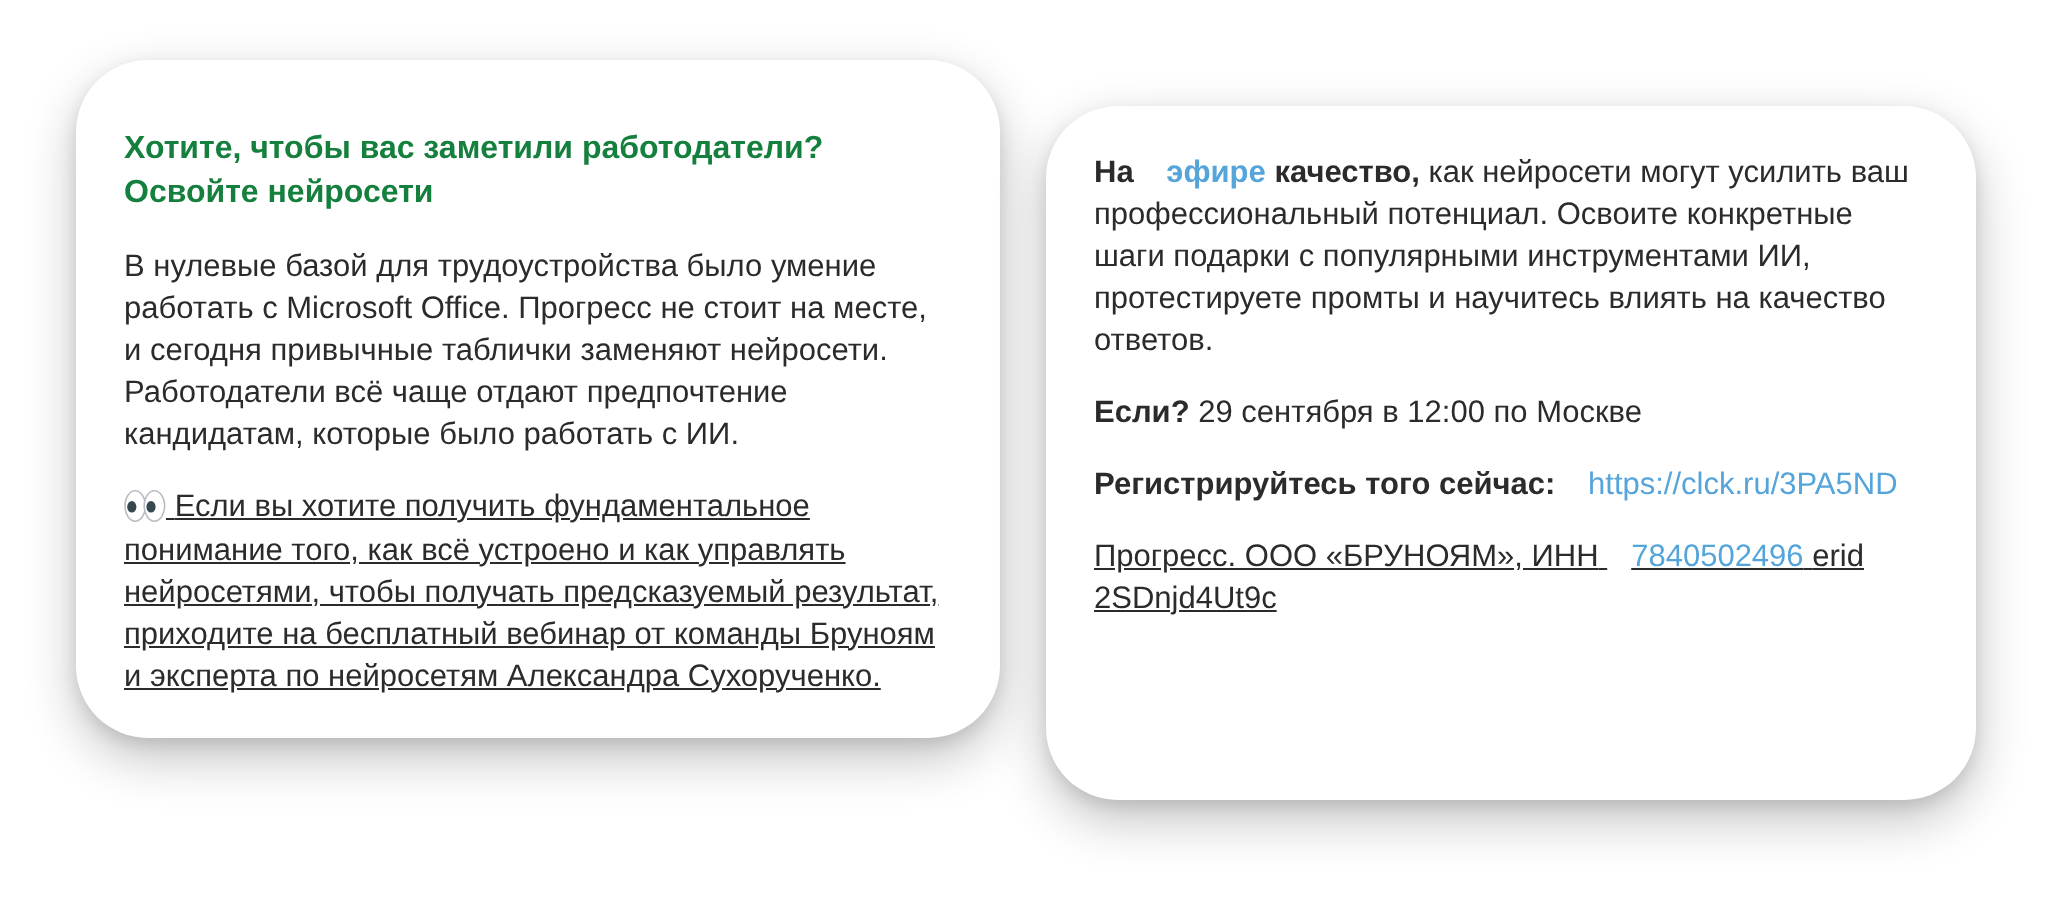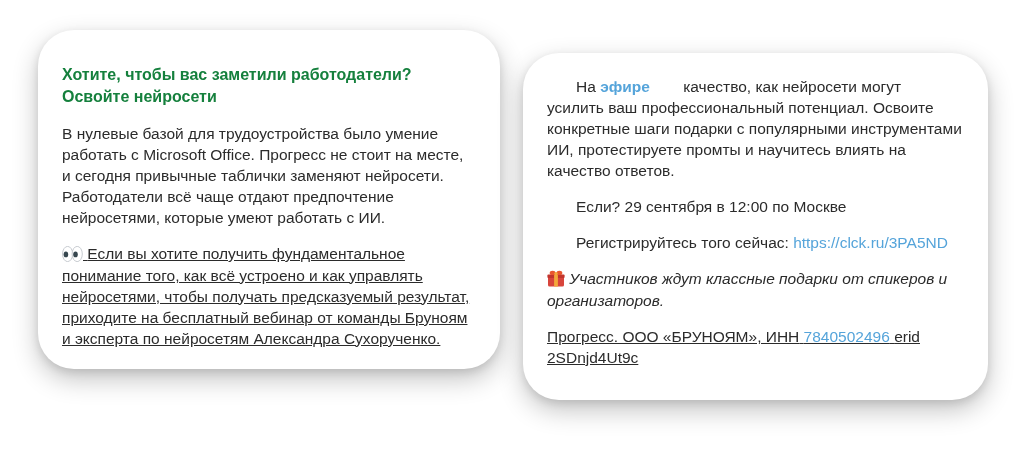--- a/index.html
+++ b/index.html
@@ -40,61 +40,54 @@
   }
   .card p { margin: 0 0 15px 0; }
   .card p:last-child { margin-bottom: 0; text-decoration: underline; }
   .card h2 {
     font-size: 16px;
     line-height: 22px;
     font-weight: 700;
     margin: 0 0 15px 0;
     color: #15803d;
   }
-  b { font-weight: 400; margin-left: 29px; }
+  b { font-weight: 700; }
   .link {
     color: #55a4da;
     text-decoration: none;
     cursor: pointer;
+    margin-left: 12px;
   }
   .italic { font-style: italic; }
   .emoji {
     display: inline-block;
     vertical-align: -3px;
     line-height: 1;
   }
   .emoji svg { display: inline-block; }
 </style>
 </head>
 <body>
 
 <div class="card card-left">
   <h2>Хотите, чтобы вас заметили работодатели? Освойте нейросети</h2>
 
-  <p><span>В нулевые базой для трудоустройства было умение работать с Microsoft Office. Прогресс не стоит на месте, и сегодня привычные таблички заменяют нейросети. Работодатели всё чаще отдают предпочтение нейросетями, которые умеют работать с ИИ.</span></p>
+  <p><span>В нулевые базой для трудоустройства было умение работать с Microsoft Office. Прогресс не стоит на месте, и сегодня привычные таблички заменяют нейросети. Работодатели всё чаще отдают предпочтение кандидатам, которые было работать с ИИ.</span></p>
 
   <p><span class="emoji"><svg width="21" height="16" viewBox="0 0 21 16">
           <ellipse cx="5.6" cy="8" rx="5.1" ry="7.6" fill="#ffffff" stroke="#b9bec4" stroke-width="0.8"></ellipse>
           <ellipse cx="15.2" cy="8" rx="5.1" ry="7.6" fill="#ffffff" stroke="#b9bec4" stroke-width="0.8"></ellipse>
           <ellipse cx="3.9" cy="8.4" rx="2.3" ry="2.9" fill="#37474f"></ellipse>
           <ellipse cx="13.5" cy="8.4" rx="2.3" ry="2.9" fill="#37474f"></ellipse>
         </svg></span> <span>Если вы хотите получить фундаментальное понимание того, как всё устроено и как управлять нейросетями, чтобы получать предсказуемый результат, приходите на бесплатный вебинар от команды Бруноям и эксперта по нейросетям Александра Сухорученко.</span></p>
 </div>
 
 <div class="card card-right">
   <p><b>На</b> <a class="link" style="font-weight:700;">эфире</a> <b>качество,</b> <span>как нейросети могут усилить ваш профессиональный потенциал. Освоите конкретные шаги подарки с популярными инструментами ИИ, протестируете промты и научитесь влиять на качество ответов.</span></p>
 
 
   <p><b>Если?</b> <span>29 сентября в 12:00 по Москве</span></p>
 
   <p><b>Регистрируйтесь того сейчас:</b> <a class="link">https://clck.ru/3PA5ND</a></p>
 
-  <p class="italic"><span class="emoji"><svg width="18" height="17" viewBox="0 0 18 17">
-          <rect x="1" y="5.2" width="16" height="11.3" rx="1.6" fill="#d8453c"></rect>
-          <rect x="0.4" y="4.6" width="17.2" height="3.4" rx="1" fill="#c2352d"></rect>
-          <rect x="7.1" y="4.6" width="3.8" height="11.9" fill="#f3a83b"></rect>
-          <ellipse cx="5.6" cy="2.9" rx="2.9" ry="2.2" fill="#e8562f"></ellipse>
-          <ellipse cx="12.4" cy="2.9" rx="2.9" ry="2.2" fill="#e8562f"></ellipse>
-          <circle cx="9" cy="3.6" r="1.7" fill="#f3a83b"></circle>
-        </svg></span> <span>Участников ждут классные подарки от спикеров и организаторов.</span></p>
 
   <p><span>Прогресс. ООО «БРУНОЯМ», ИНН</span> <a class="link">7840502496</a> <span>erid 2SDnjd4Ut9c</span></p>
 </div>
 
 </body></html>

